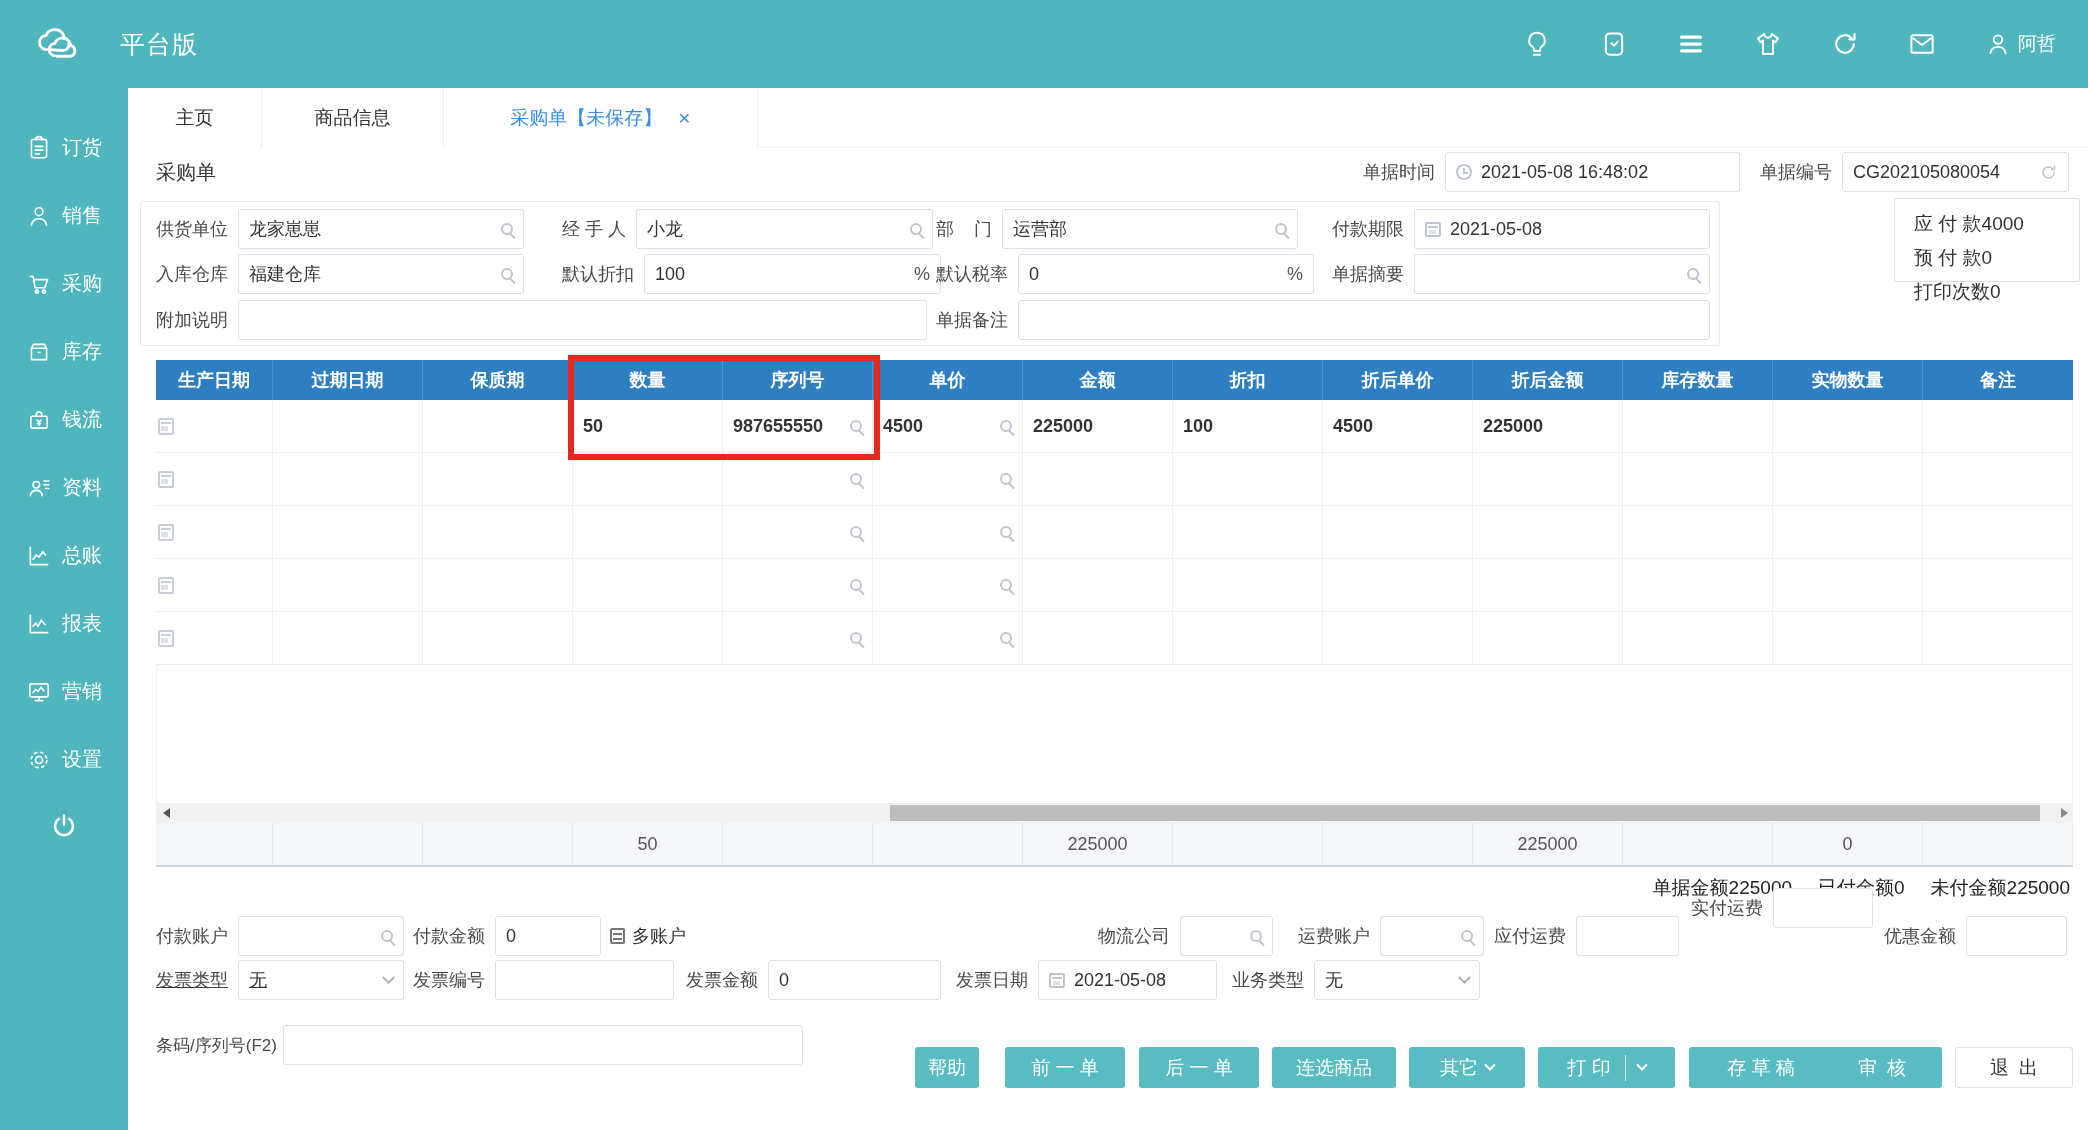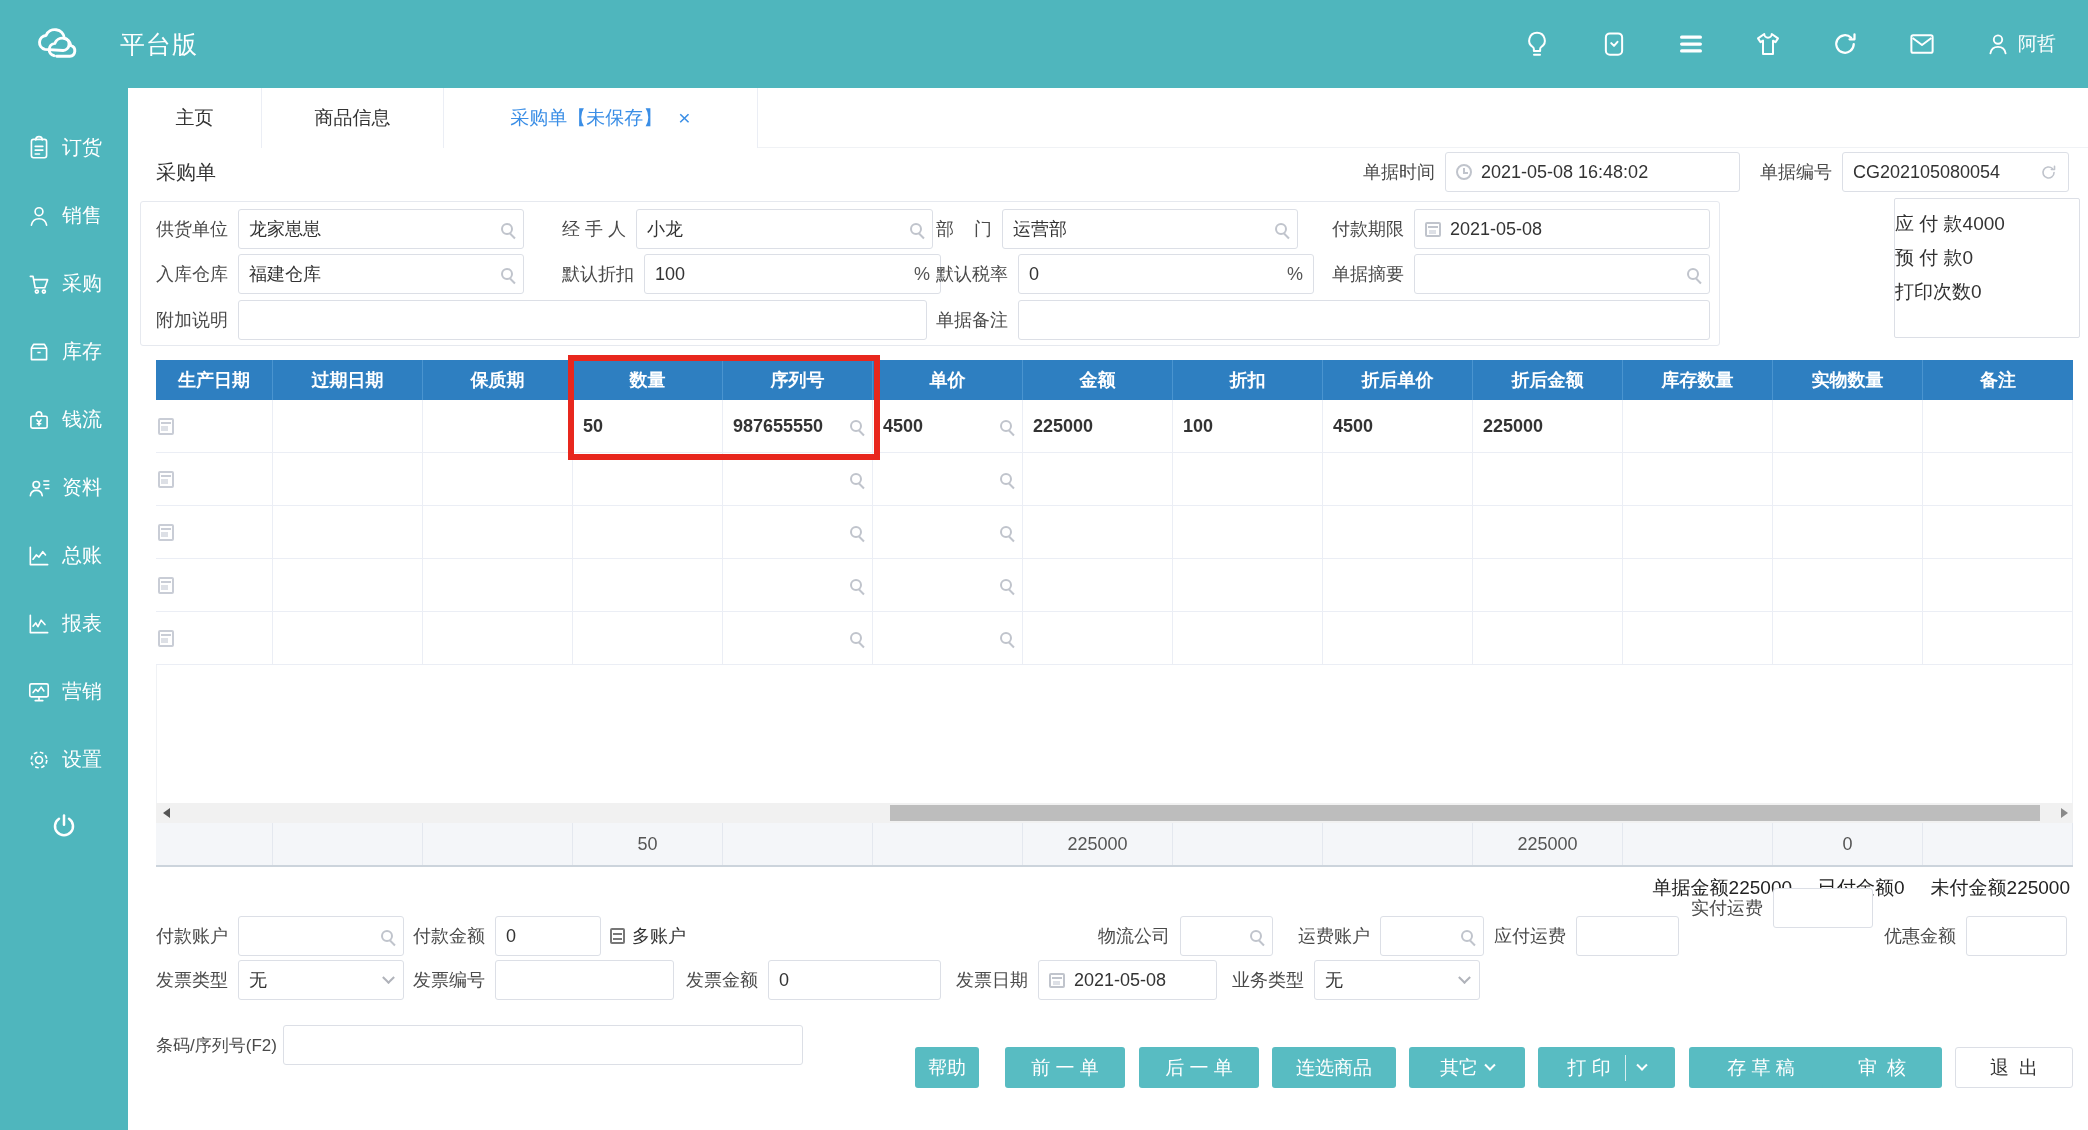--- a/index.html
+++ b/index.html
@@ -28,21 +28,21 @@
 
   .page-title { position:absolute; left:28px; top:64px; height:40px; line-height:40px; font-size:20px; color:#333; }
 
   .fld { position:absolute; height:40px; display:flex; align-items:center; font-size:18px; }
   .lbl { color:#4a4a4a; margin-right:10px; white-space:pre; flex:none; }
   .box { height:40px; border:1px solid #dcdfe6; border-radius:3px; background:#fff; display:flex; align-items:center; padding:0 10px; font-size:18px; color:#333; }
   .box .val { flex:1; white-space:nowrap; overflow:hidden; }
   .suffix { color:#555; margin-left:6px; flex:none; }
 
   .formbox { position:absolute; left:12px; top:113px; width:1580px; height:145px; border:1px solid #e6e9ef; border-radius:3px; pointer-events:none; }
-  .infopanel { position:absolute; left:1766px; top:110px; width:186px; height:140px; border:1px solid #dcdfe6; border-radius:2px; padding:8px 0; font-size:19px; color:#333; }
+  .infopanel { position:absolute; left:1766px; top:110px; width:186px; height:84px; border:1px solid #dcdfe6; border-radius:2px; padding:8px 19px; font-size:19px; color:#333; }
   .infopanel .row { display:flex; line-height:34px; }
   .infopanel .ilbl { white-space:pre; }
 
   
   .mag { display:inline-block; width:12px; height:12px; border:2px solid #c0c4cc; border-radius:50%; position:relative; flex:none; }
   .mag::after { content:""; position:absolute; width:7px; height:2px; background:#c0c4cc; bottom:-4px; right:-5px; transform:rotate(45deg); }
   .clockic { width:16px; height:16px; border:2px solid #c0c4cc; border-radius:50%; position:relative; flex:none; margin-right:9px; }
   .clockic::before { content:""; position:absolute; left:5px; top:2px; width:2px; height:5px; background:#c0c4cc; }
   .clockic::after { content:""; position:absolute; left:5px; top:6px; width:5px; height:2px; background:#c0c4cc; }
   .calic { width:16px; height:15px; border:2px solid #c0c4cc; border-radius:2px; position:relative; flex:none; margin-right:9px; }
@@ -564,21 +564,21 @@
         <span class="val"></span>
       </div>
   </div>
   <div class="fld" style="left:1756px; top:828px;">
     <span class="lbl">优惠金额</span>
     <div class="box" style="width:101px">
         <span class="val"></span>
       </div>
   </div>
 
-  <div class="fld" style="left:28px; top:872px;">
+  <div class="fld" style="left:28px; top:872px;text-decoration:underline;">
     <span class="lbl">发票类型</span>
     <div class="box" style="width:166px">
         <span class="val">无</span>
         <span class="chev"></span>
       </div>
   </div>
   <div class="fld" style="left:285px; top:872px;">
     <span class="lbl">发票编号</span>
     <div class="box" style="width:179px">
         <span class="val"></span>

